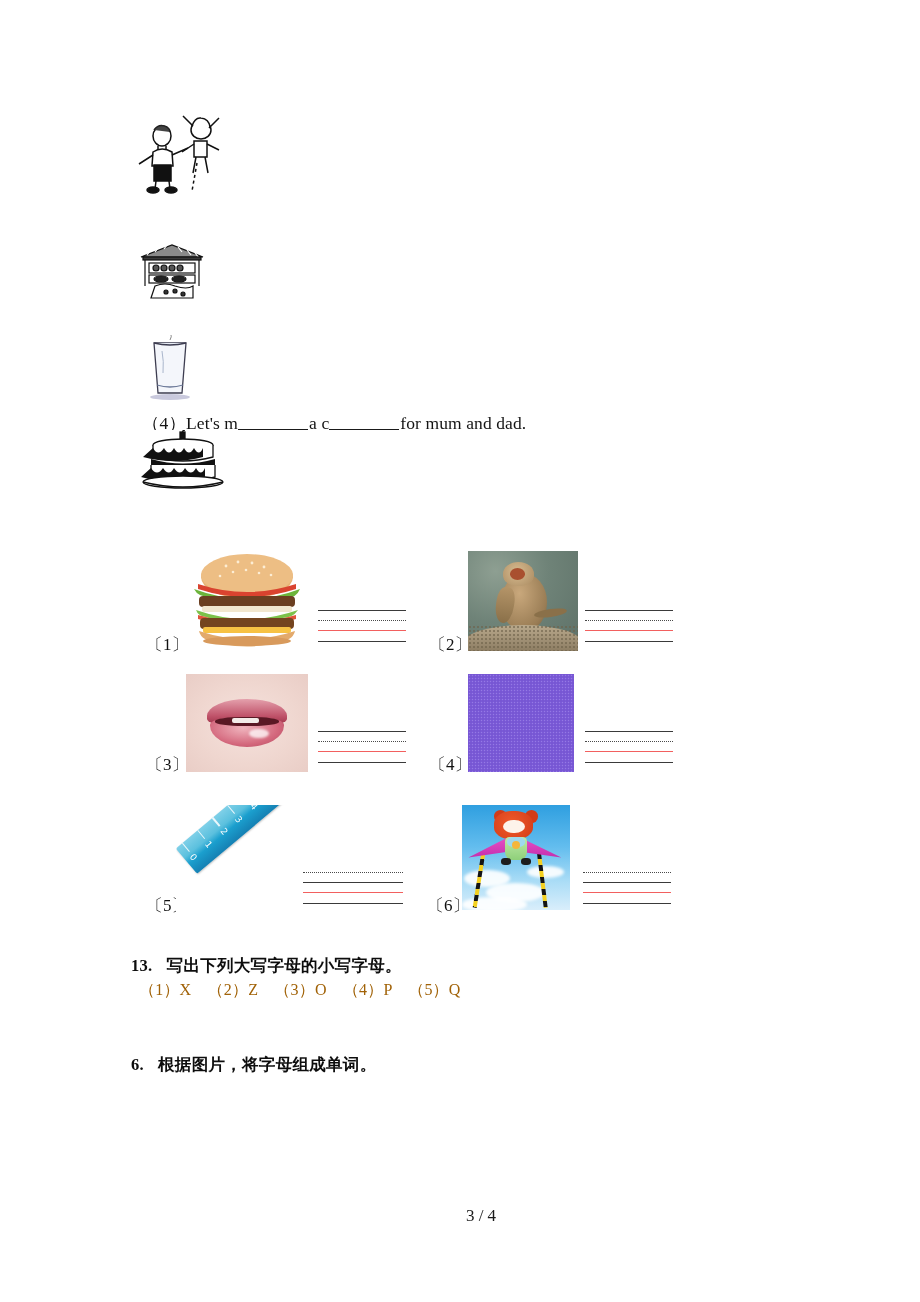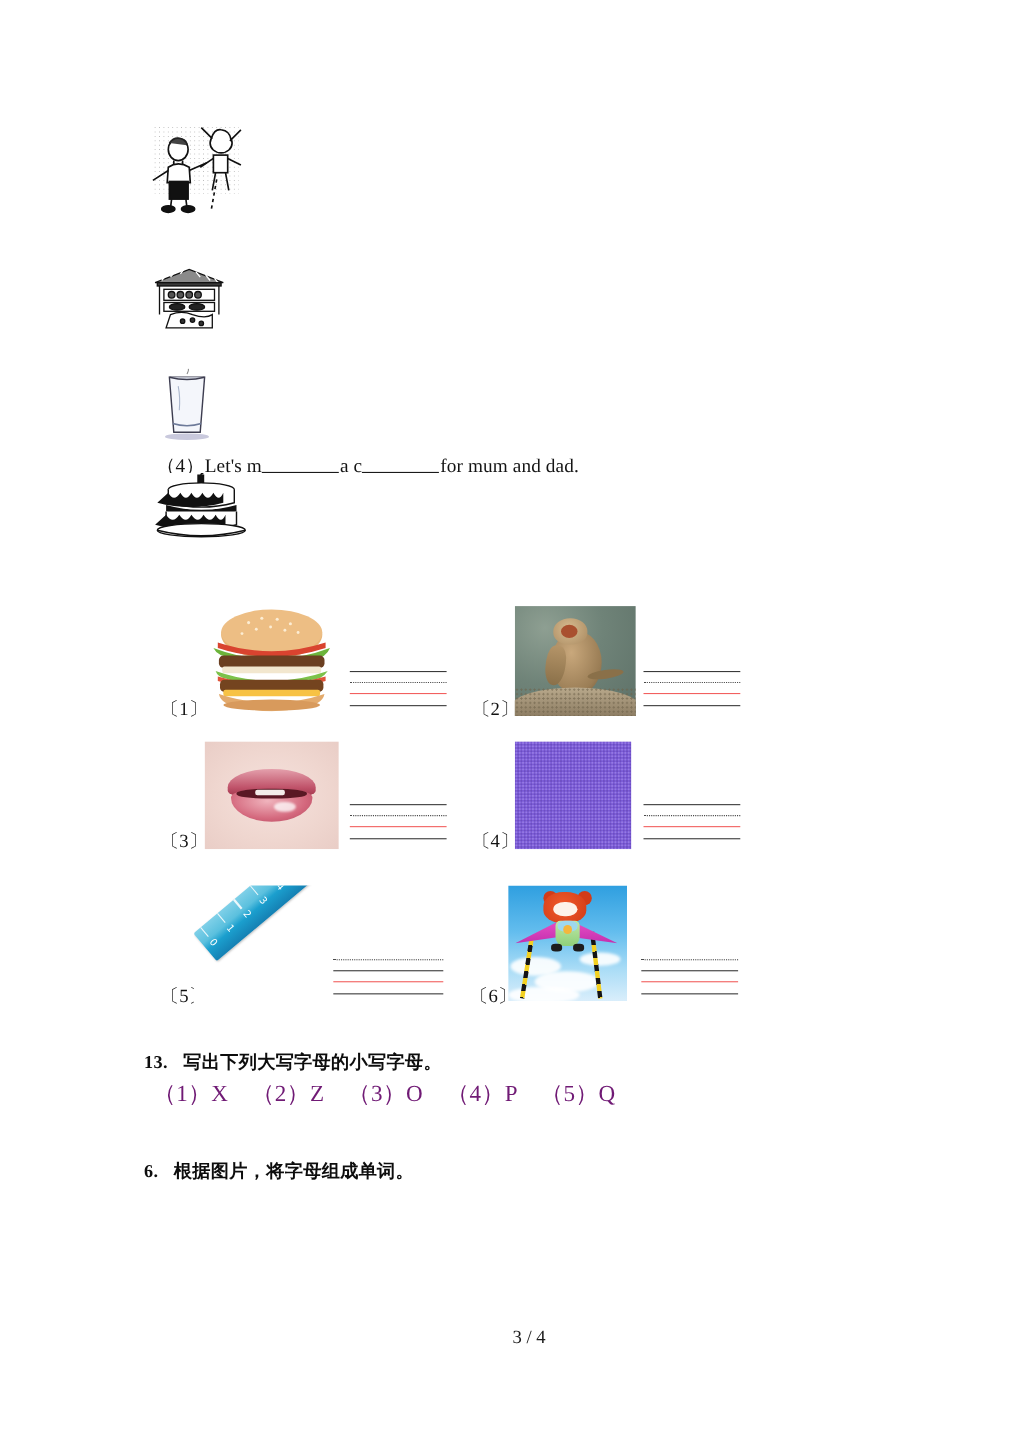--- a/index.html
+++ b/index.html
@@ -47,22 +47,22 @@
     white-space: nowrap;
     letter-spacing: .3px;
   }
   .cn-head .num {
     font-family: "Liberation Serif", "DejaVu Serif", serif;
     font-weight: bold;
   }
   .letters-line {
     position: absolute;
     font-family: "Liberation Serif", "DejaVu Serif", serif;
-    font-size: 21px;
-    color: #701a75;
+    font-size: 16px;
+    color: #a16207;
     white-space: nowrap;
     letter-spacing: .2px;
   }
   .footer {
     position: absolute;
     width: 920px;
     text-align: center;
     font-family: "Liberation Serif", "DejaVu Serif", serif;
     font-size: 17px;
     color: #1a1a1a;

